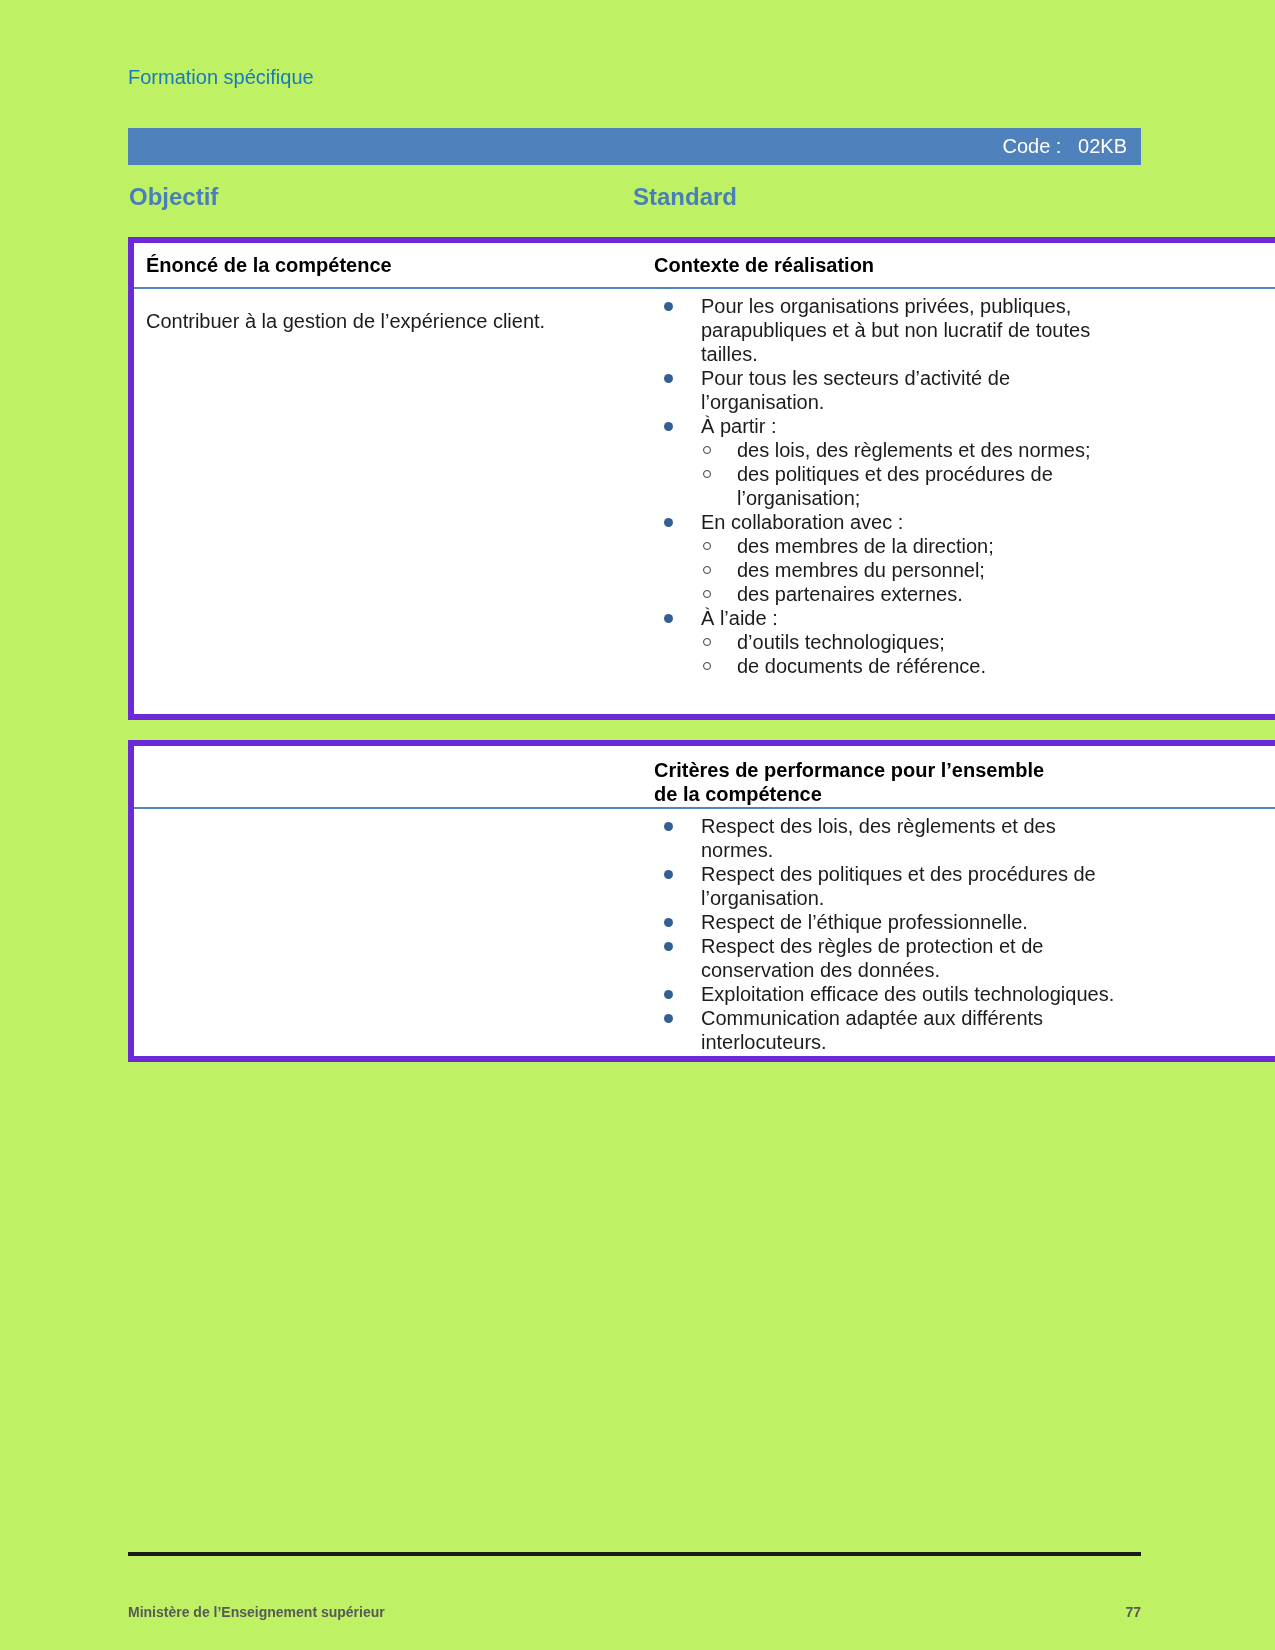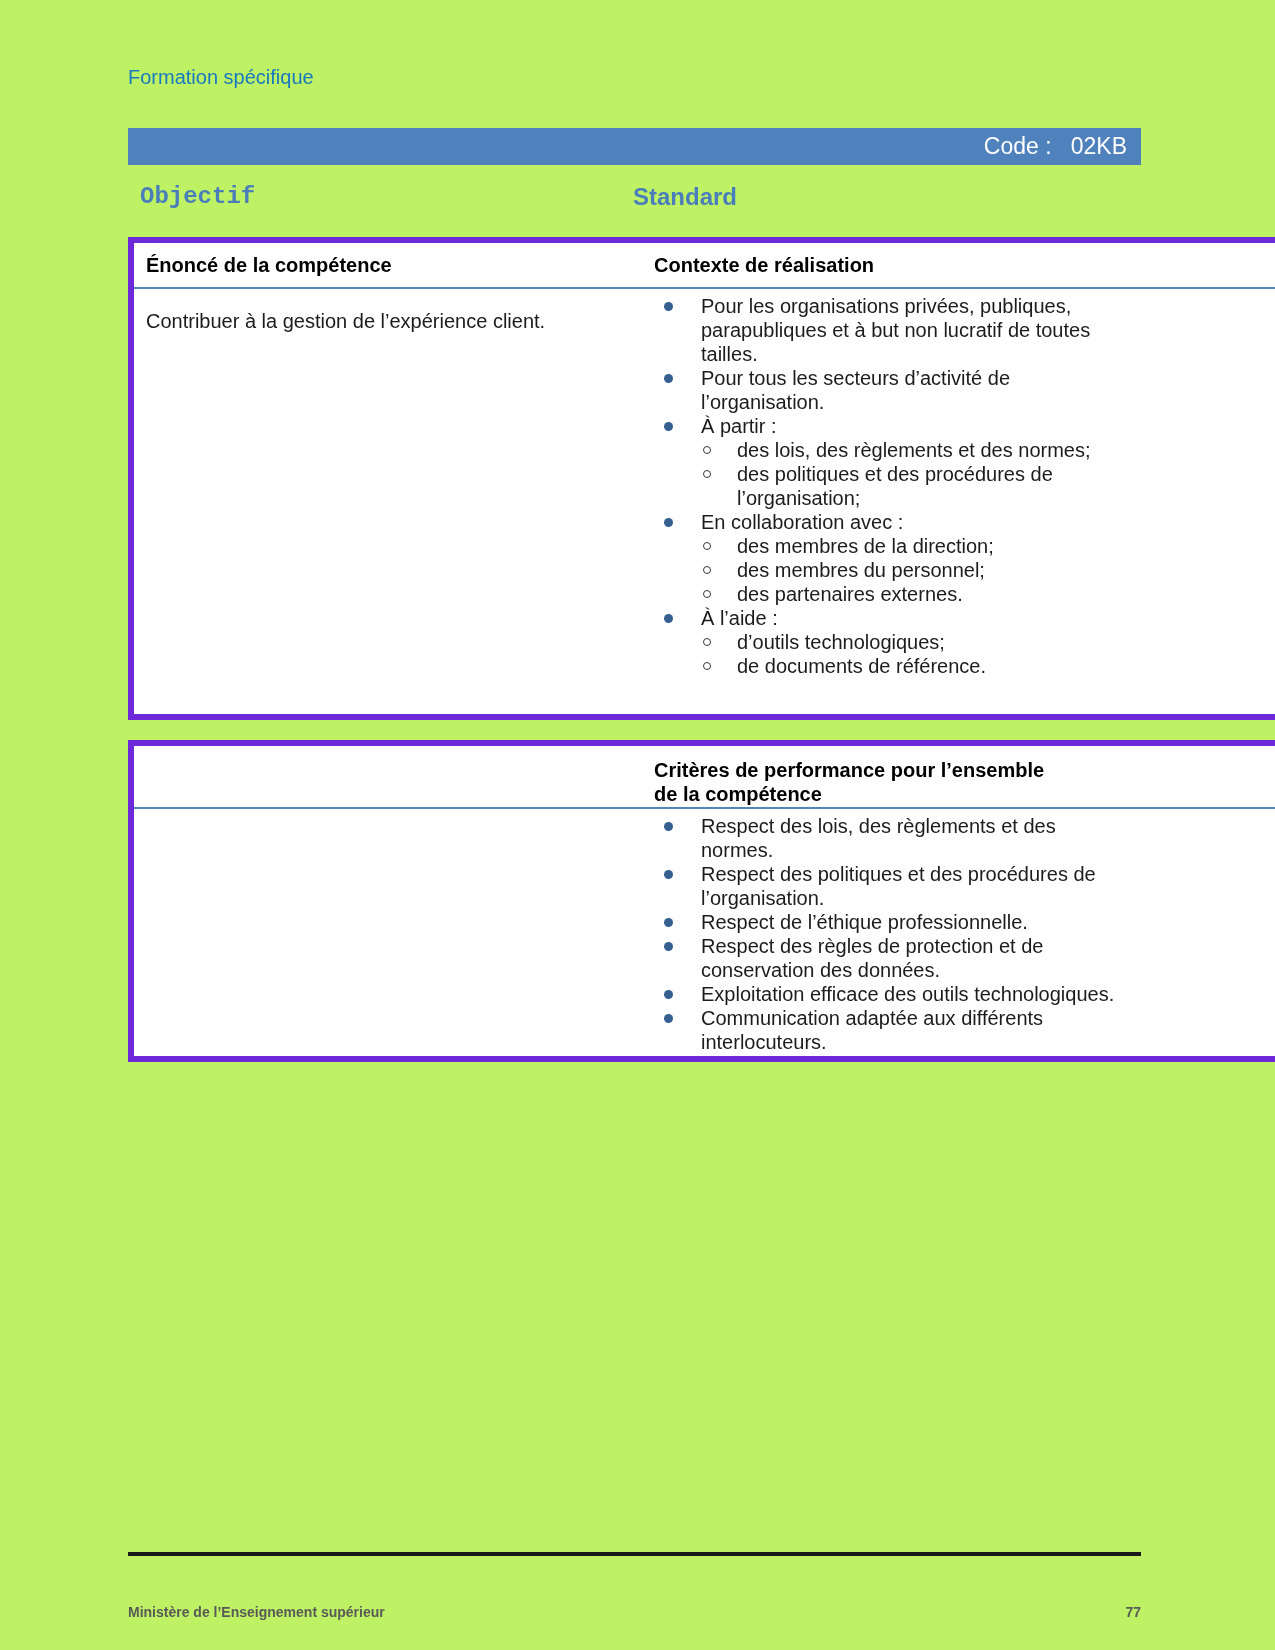--- a/index.html
+++ b/index.html
@@ -15,27 +15,27 @@
     position:absolute;left:128px;top:66px;
     font-size:20px;color:#1879C0;
   }
   .code-bar{
     position:absolute;left:128px;top:128px;width:1013px;height:37px;
     background:#4F81BD;
     display:flex;align-items:center;justify-content:flex-end;
     box-sizing:border-box;padding-right:14px;
   }
   .code-bar .code-text{
-    color:#ffffff;font-size:23px;white-space:pre;
+    color:#ffffff;font-size:20px;white-space:pre;
   }
   .col-title{
     position:absolute;top:183px;
     font-size:24px;font-weight:bold;color:#4A7EBB;
   }
-  .col-title.left{left:140px;font-family:Liberation Mono, monospace;}
+  .col-title.left{left:129px;}
   .col-title.right{left:633px;}
 
   .doc-table{
     position:absolute;left:128px;width:1217px;
     border:6px solid #6d28d9;
     box-sizing:border-box;
     background:#ffffff;
   }
   .table-1{top:237px;height:483px;}
   .table-2{top:740px;height:322px;}

